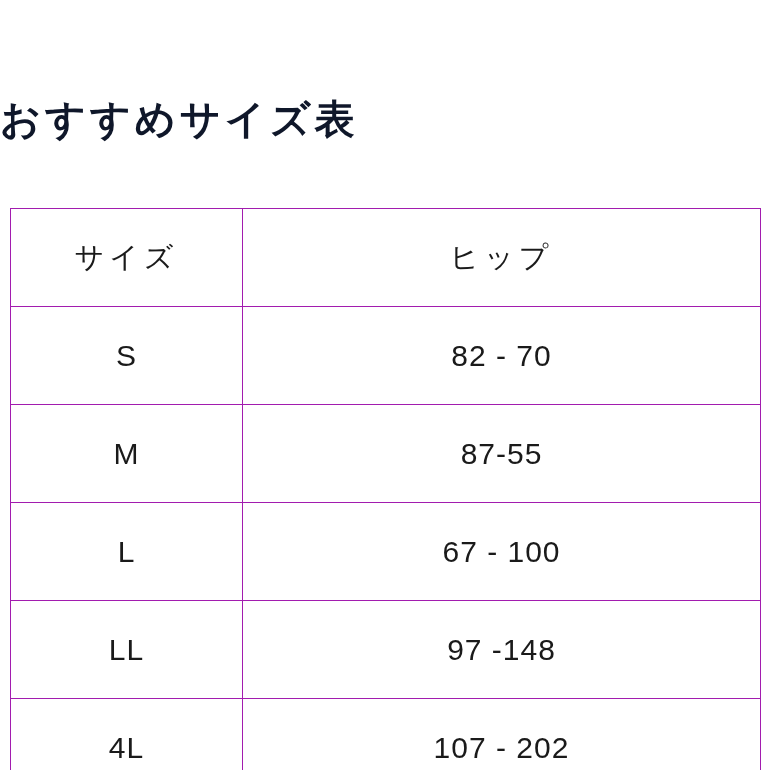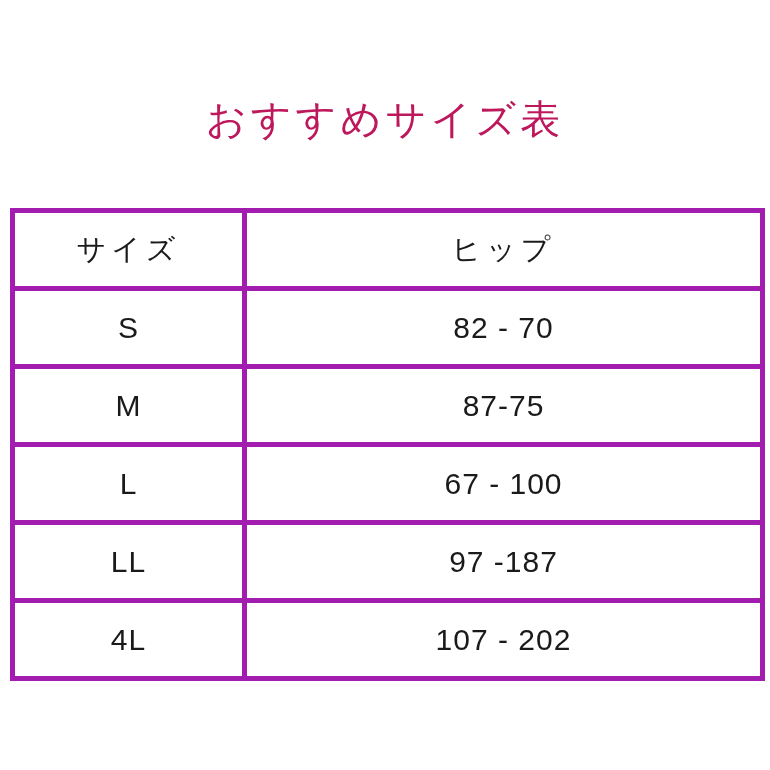--- a/index.html
+++ b/index.html
@@ -18,44 +18,43 @@
     position: relative;
     width: 770px;
     height: 770px;
     box-sizing: border-box;
   }
   .title {
     position: absolute;
     top: 92px;
     left: 0;
     width: 770px;
-    text-align: center;
     font-size: 40px;
-    font-weight: 400;
+    font-weight: 700;
     letter-spacing: 4px;
-    color: #be185d;
+    color: #0f172a;
     white-space: nowrap;
   }
   .size-table {
     position: absolute;
     top: 208px;
     left: 10px;
     width: 750px;
     border-collapse: collapse;
     table-layout: fixed;
   }
   .size-table td,
   .size-table th {
-    border: 5px solid #a21caf;
+    border: 1px solid #a21caf;
     text-align: center;
     vertical-align: middle;
     font-weight: 400;
     font-size: 30px;
     color: #1a1a1a;
-    padding: 4px;
+    padding: 16px;
     height: 65px;
   }
   .size-table thead th {
     letter-spacing: 5px;
     font-size: 29px;
   }
   .col-size {
     width: 232px;
   }
   .col-hip {
@@ -86,29 +85,29 @@
         <th>ヒップ</th>
       </tr>
     </thead>
     <tbody>
       <tr>
         <td class="cell-size">S</td>
         <td class="cell-hip">82 - 70</td>
       </tr>
       <tr>
         <td class="cell-size">M</td>
-        <td class="cell-hip">87-75</td>
+        <td class="cell-hip">87-55</td>
       </tr>
       <tr>
         <td class="cell-size">L</td>
         <td class="cell-hip">67 - 100</td>
       </tr>
       <tr>
         <td class="cell-size">LL</td>
-        <td class="cell-hip">97 -187</td>
+        <td class="cell-hip">97 -148</td>
       </tr>
       <tr>
         <td class="cell-size">4L</td>
         <td class="cell-hip">107 - 202</td>
       </tr>
     </tbody>
   </table>
 
 </div>
 

